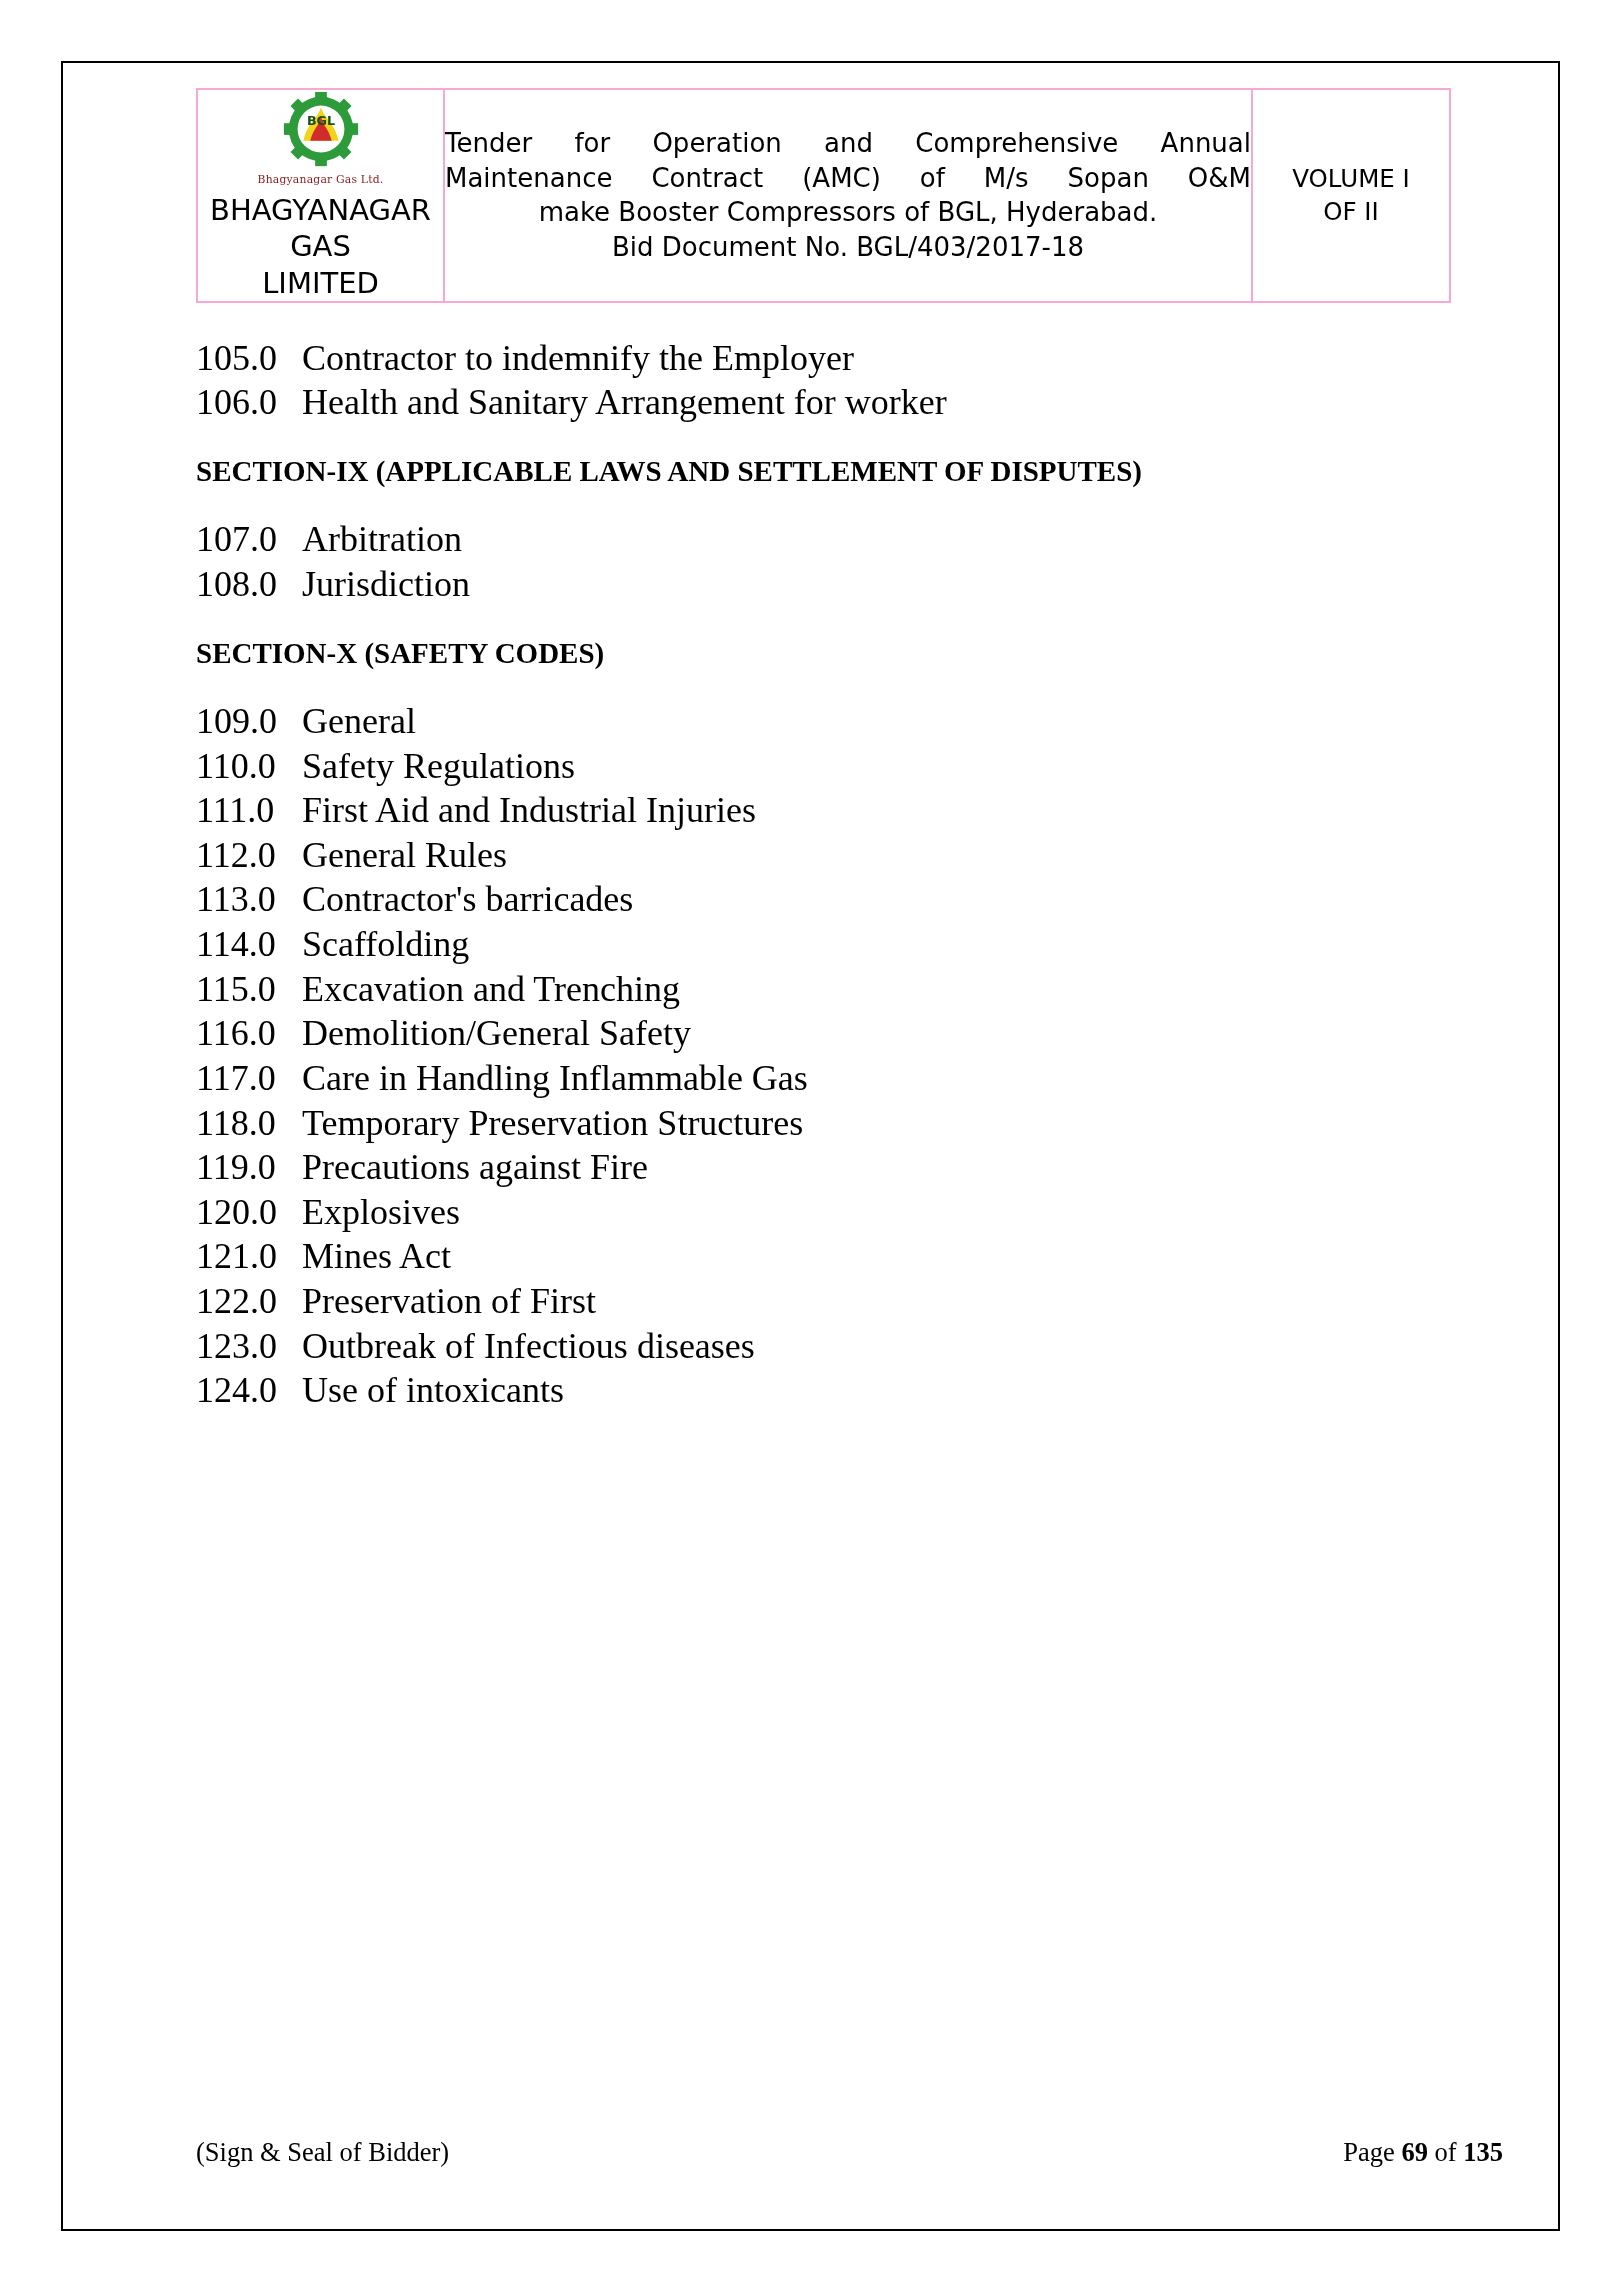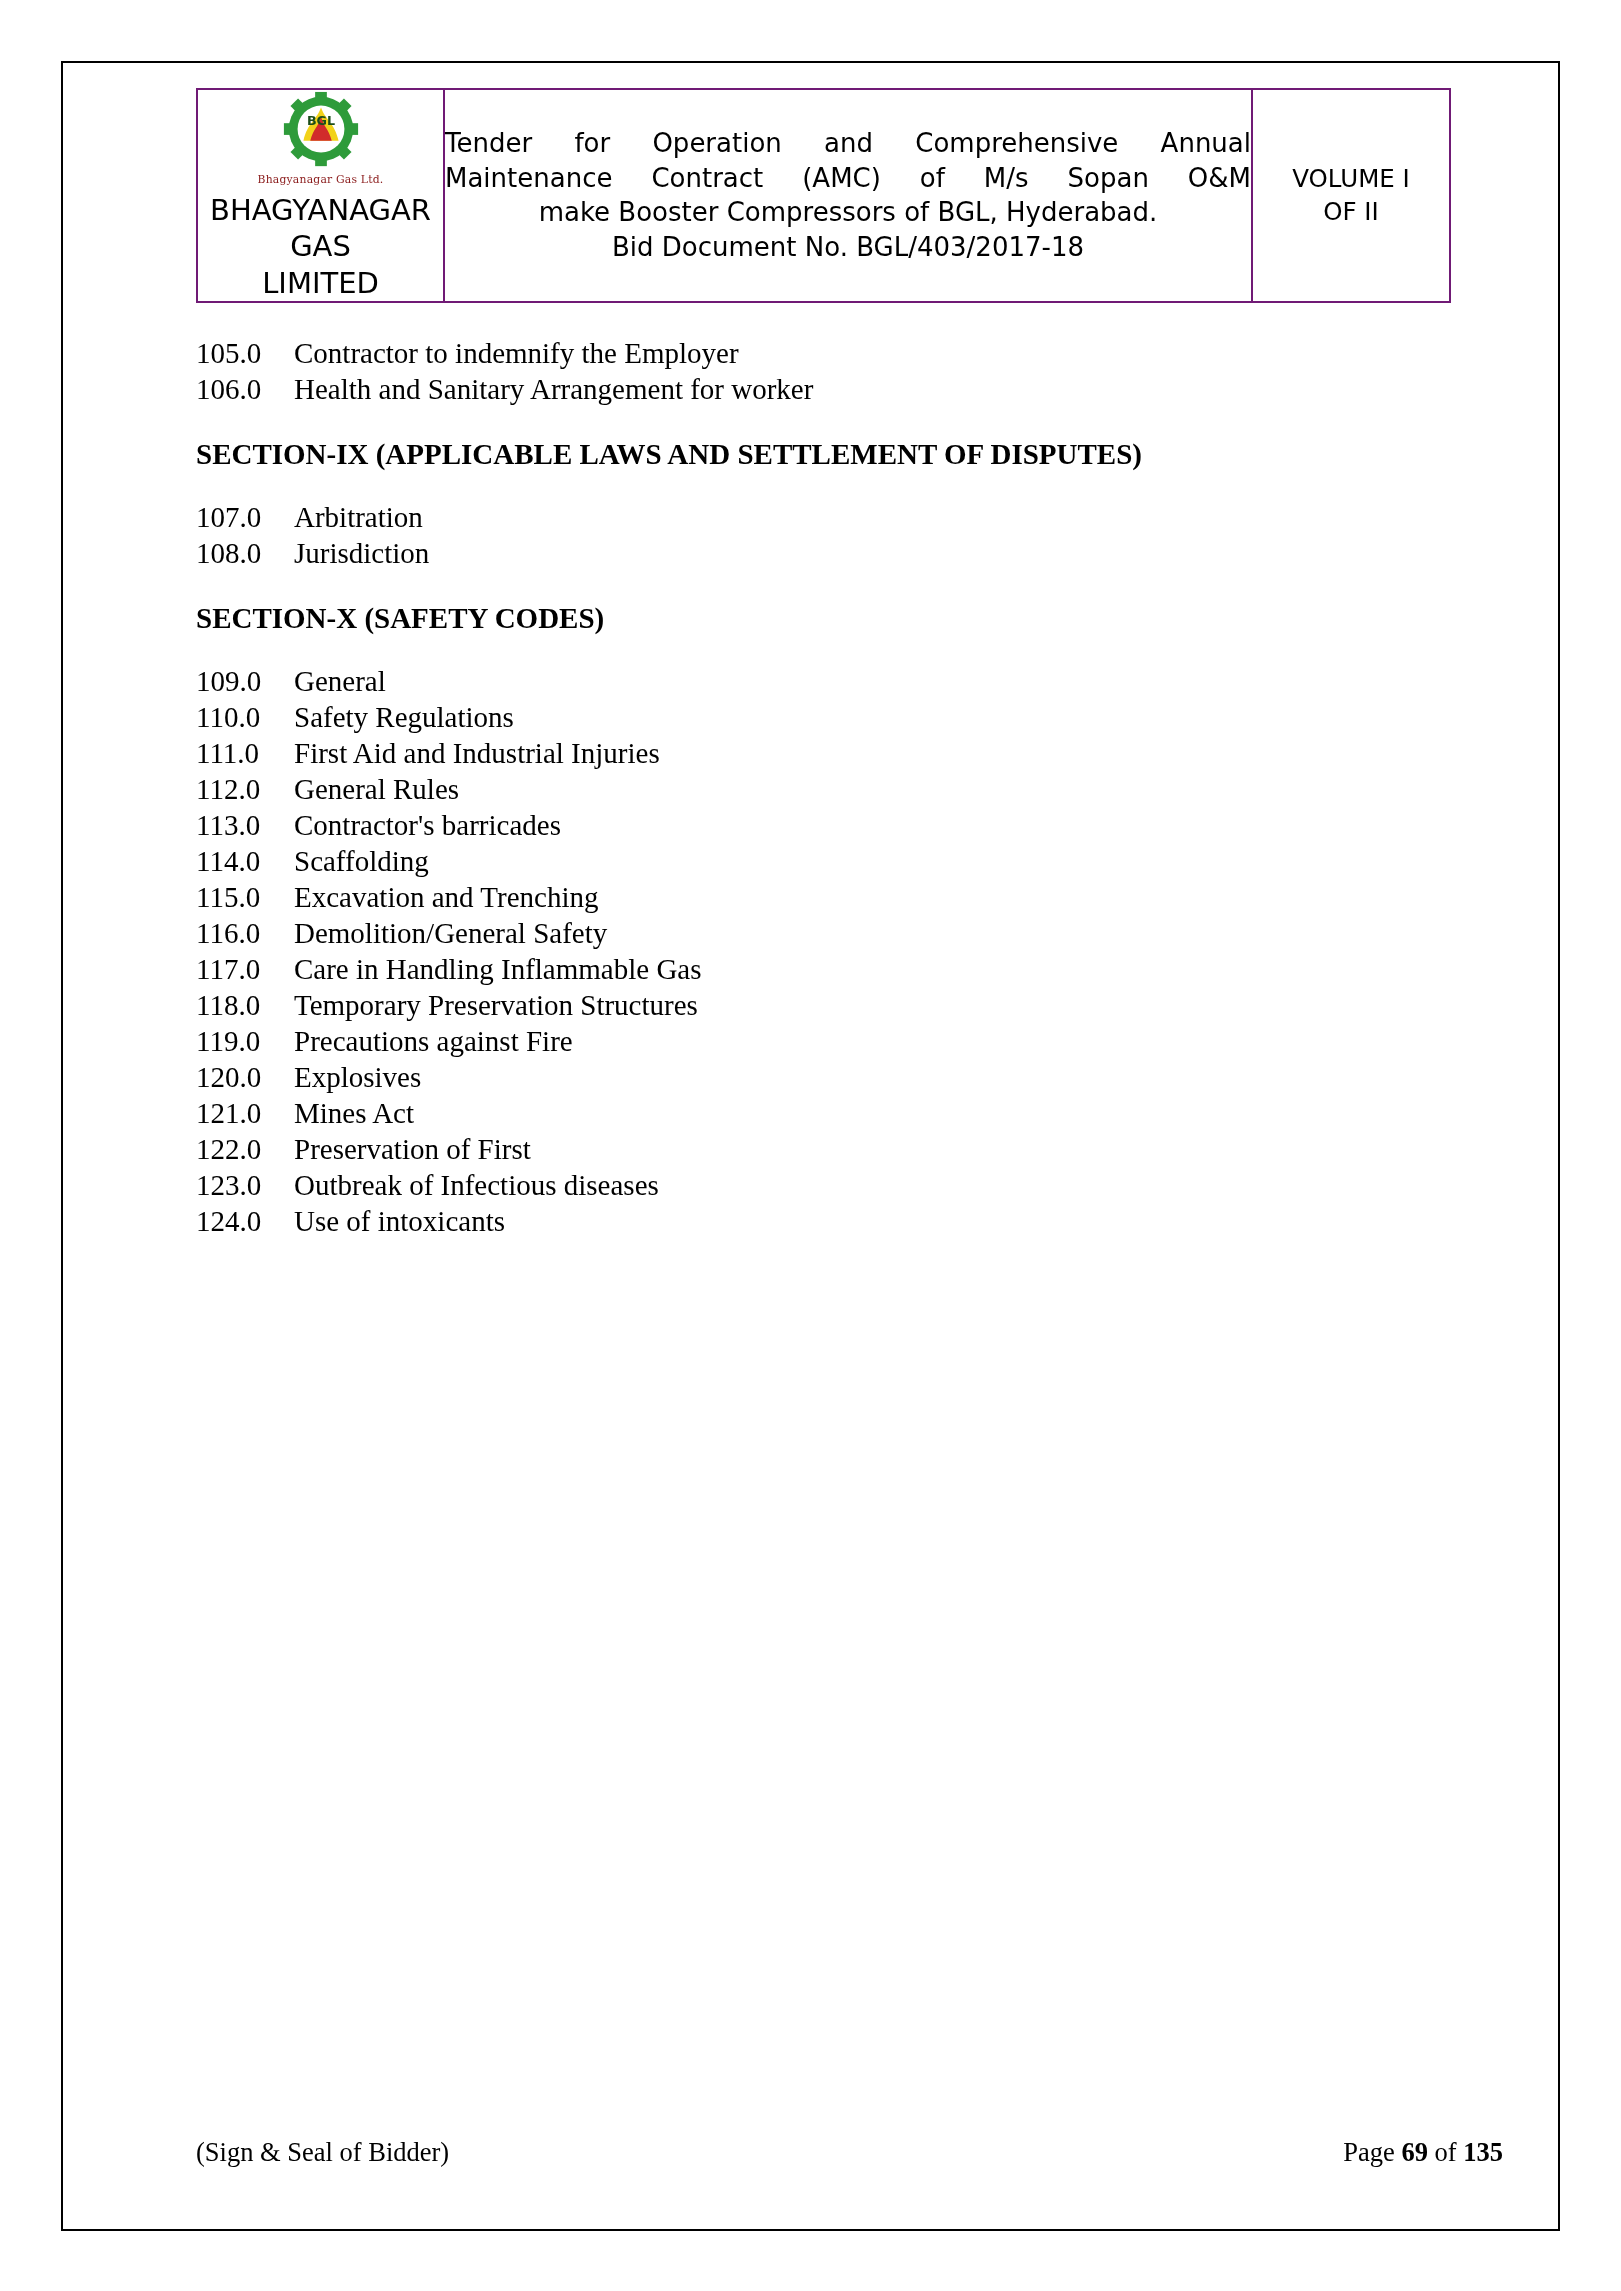--- a/index.html
+++ b/index.html
@@ -36,21 +36,21 @@
     bottom: 118px;
   }
 
   
   .header-table {
     width: 1255px;
     border-collapse: collapse;
     table-layout: fixed;
   }
   .header-table td {
-    border: 2px solid #701a75;
+    border: 2px solid #f9a8d4;
     padding: 0;
     vertical-align: middle;
   }
   .hdr-logo-cell {
     width: 245px;
     text-align: center;
     padding: 9.8px 5.9px 11.8px 5.9px;
   }
   .hdr-title-cell {
     padding: 9.8px 15.7px 11.8px 15.7px;
@@ -105,22 +105,23 @@
     text-align: center;
     margin-top: 1px;
   }
 
   
   .body-block {
     margin-top: 33px;
   }
   .item-row {
     display: flex;
-    font-size: 29px;
+    font-size: 36px;
     line-height: 1.24;
+    gap: 8px;
   }
   .item-num {
     width: 98px;
     flex: 0 0 98px;
   }
   .item-txt {
     flex: 1 1 auto;
   }
   .section-head {
     font-size: 29px;

